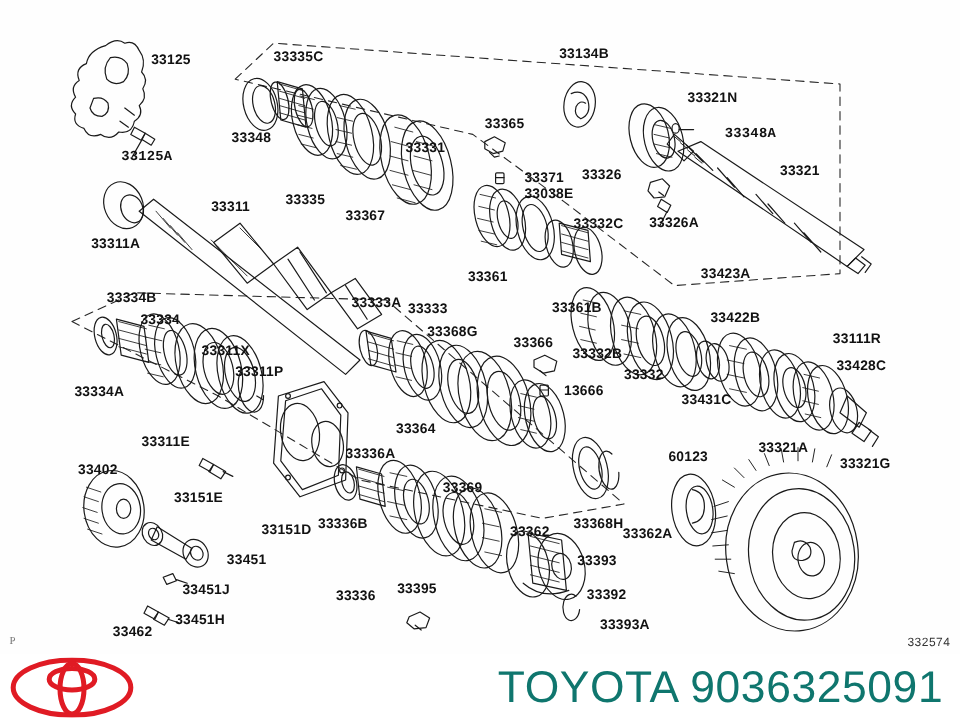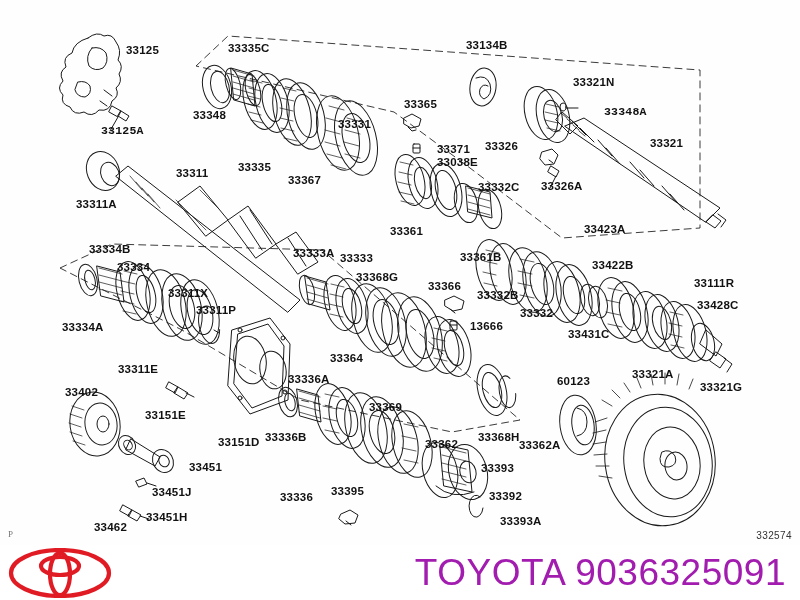--- a/index.html
+++ b/index.html
@@ -69,21 +69,21 @@
     display: flex; align-items: center; justify-content: center;
     flex: 0 0 120px;
   }
   #footer-text {
     flex: 1 1 auto;
     text-align: right;
     padding-right: 14px;
     font-family: "Liberation Sans", sans-serif;
     font-size: 37px;
     font-weight: 400;
-    color: #a21caf;
+    color: #0f766e;
     letter-spacing: 0.5px;
     white-space: nowrap;
   }
 </style>
 </head>
 <body>
 
 <div id="page">
 
   <div id="diagram">

